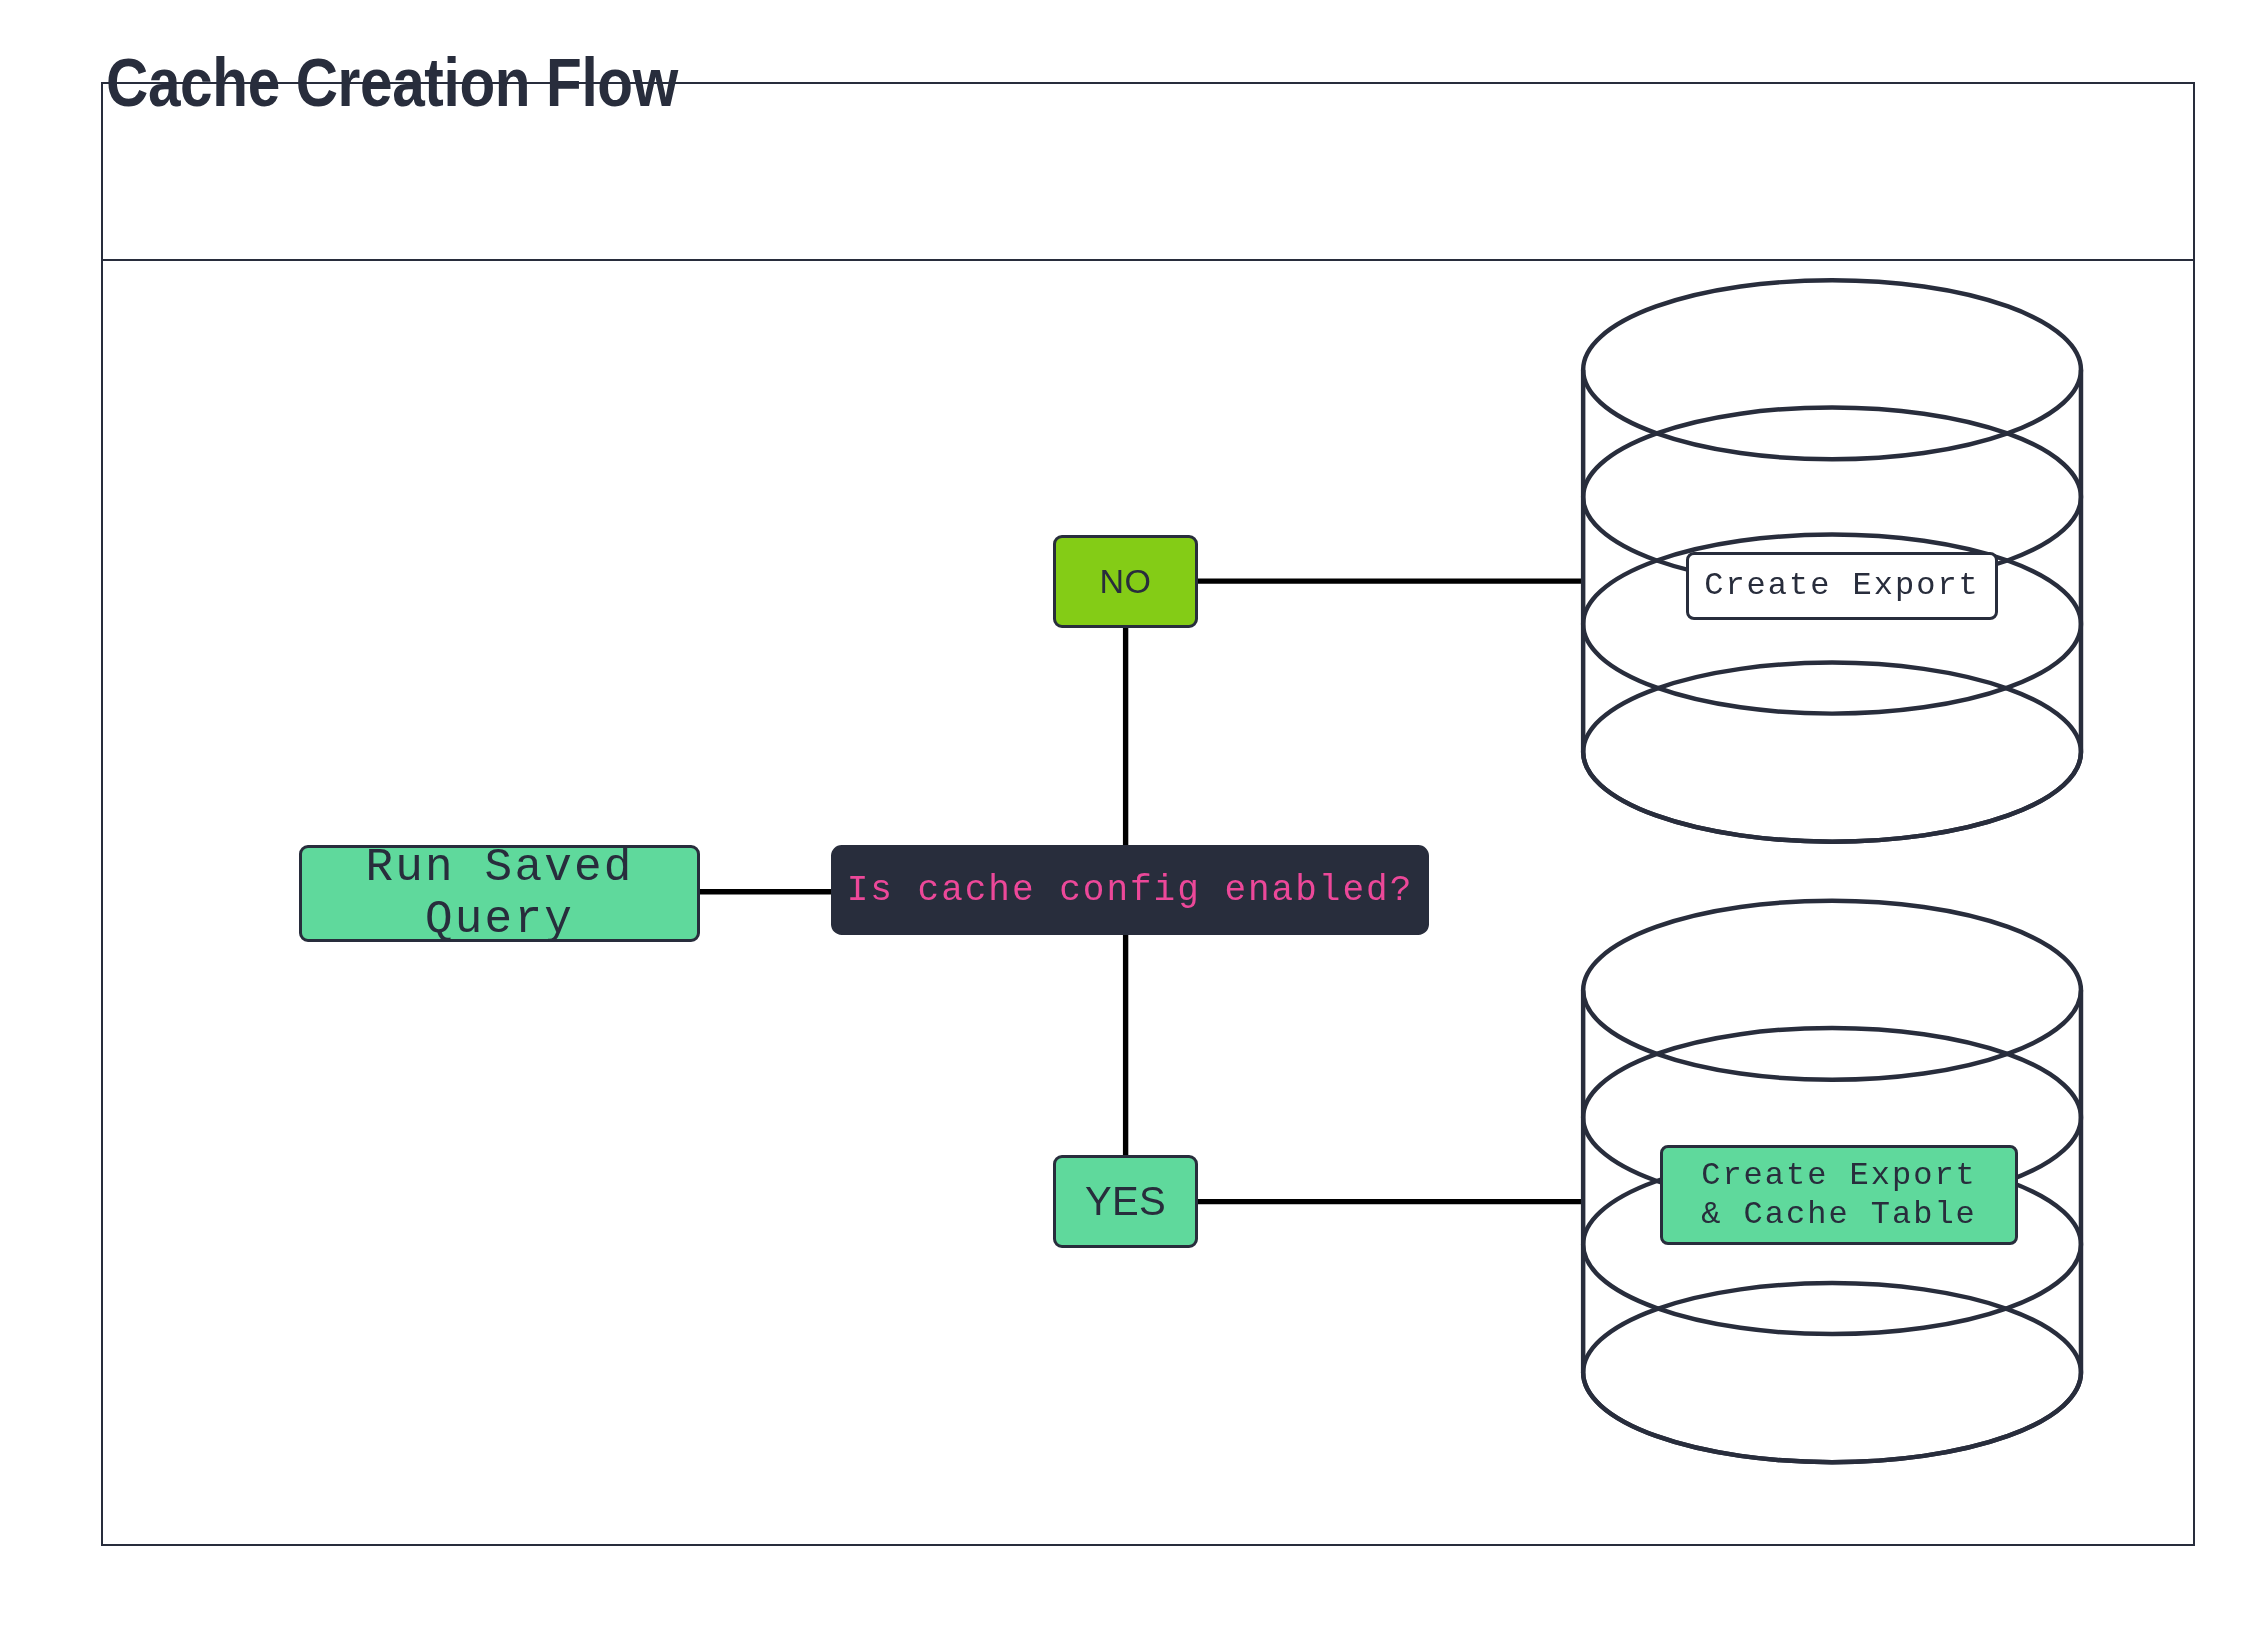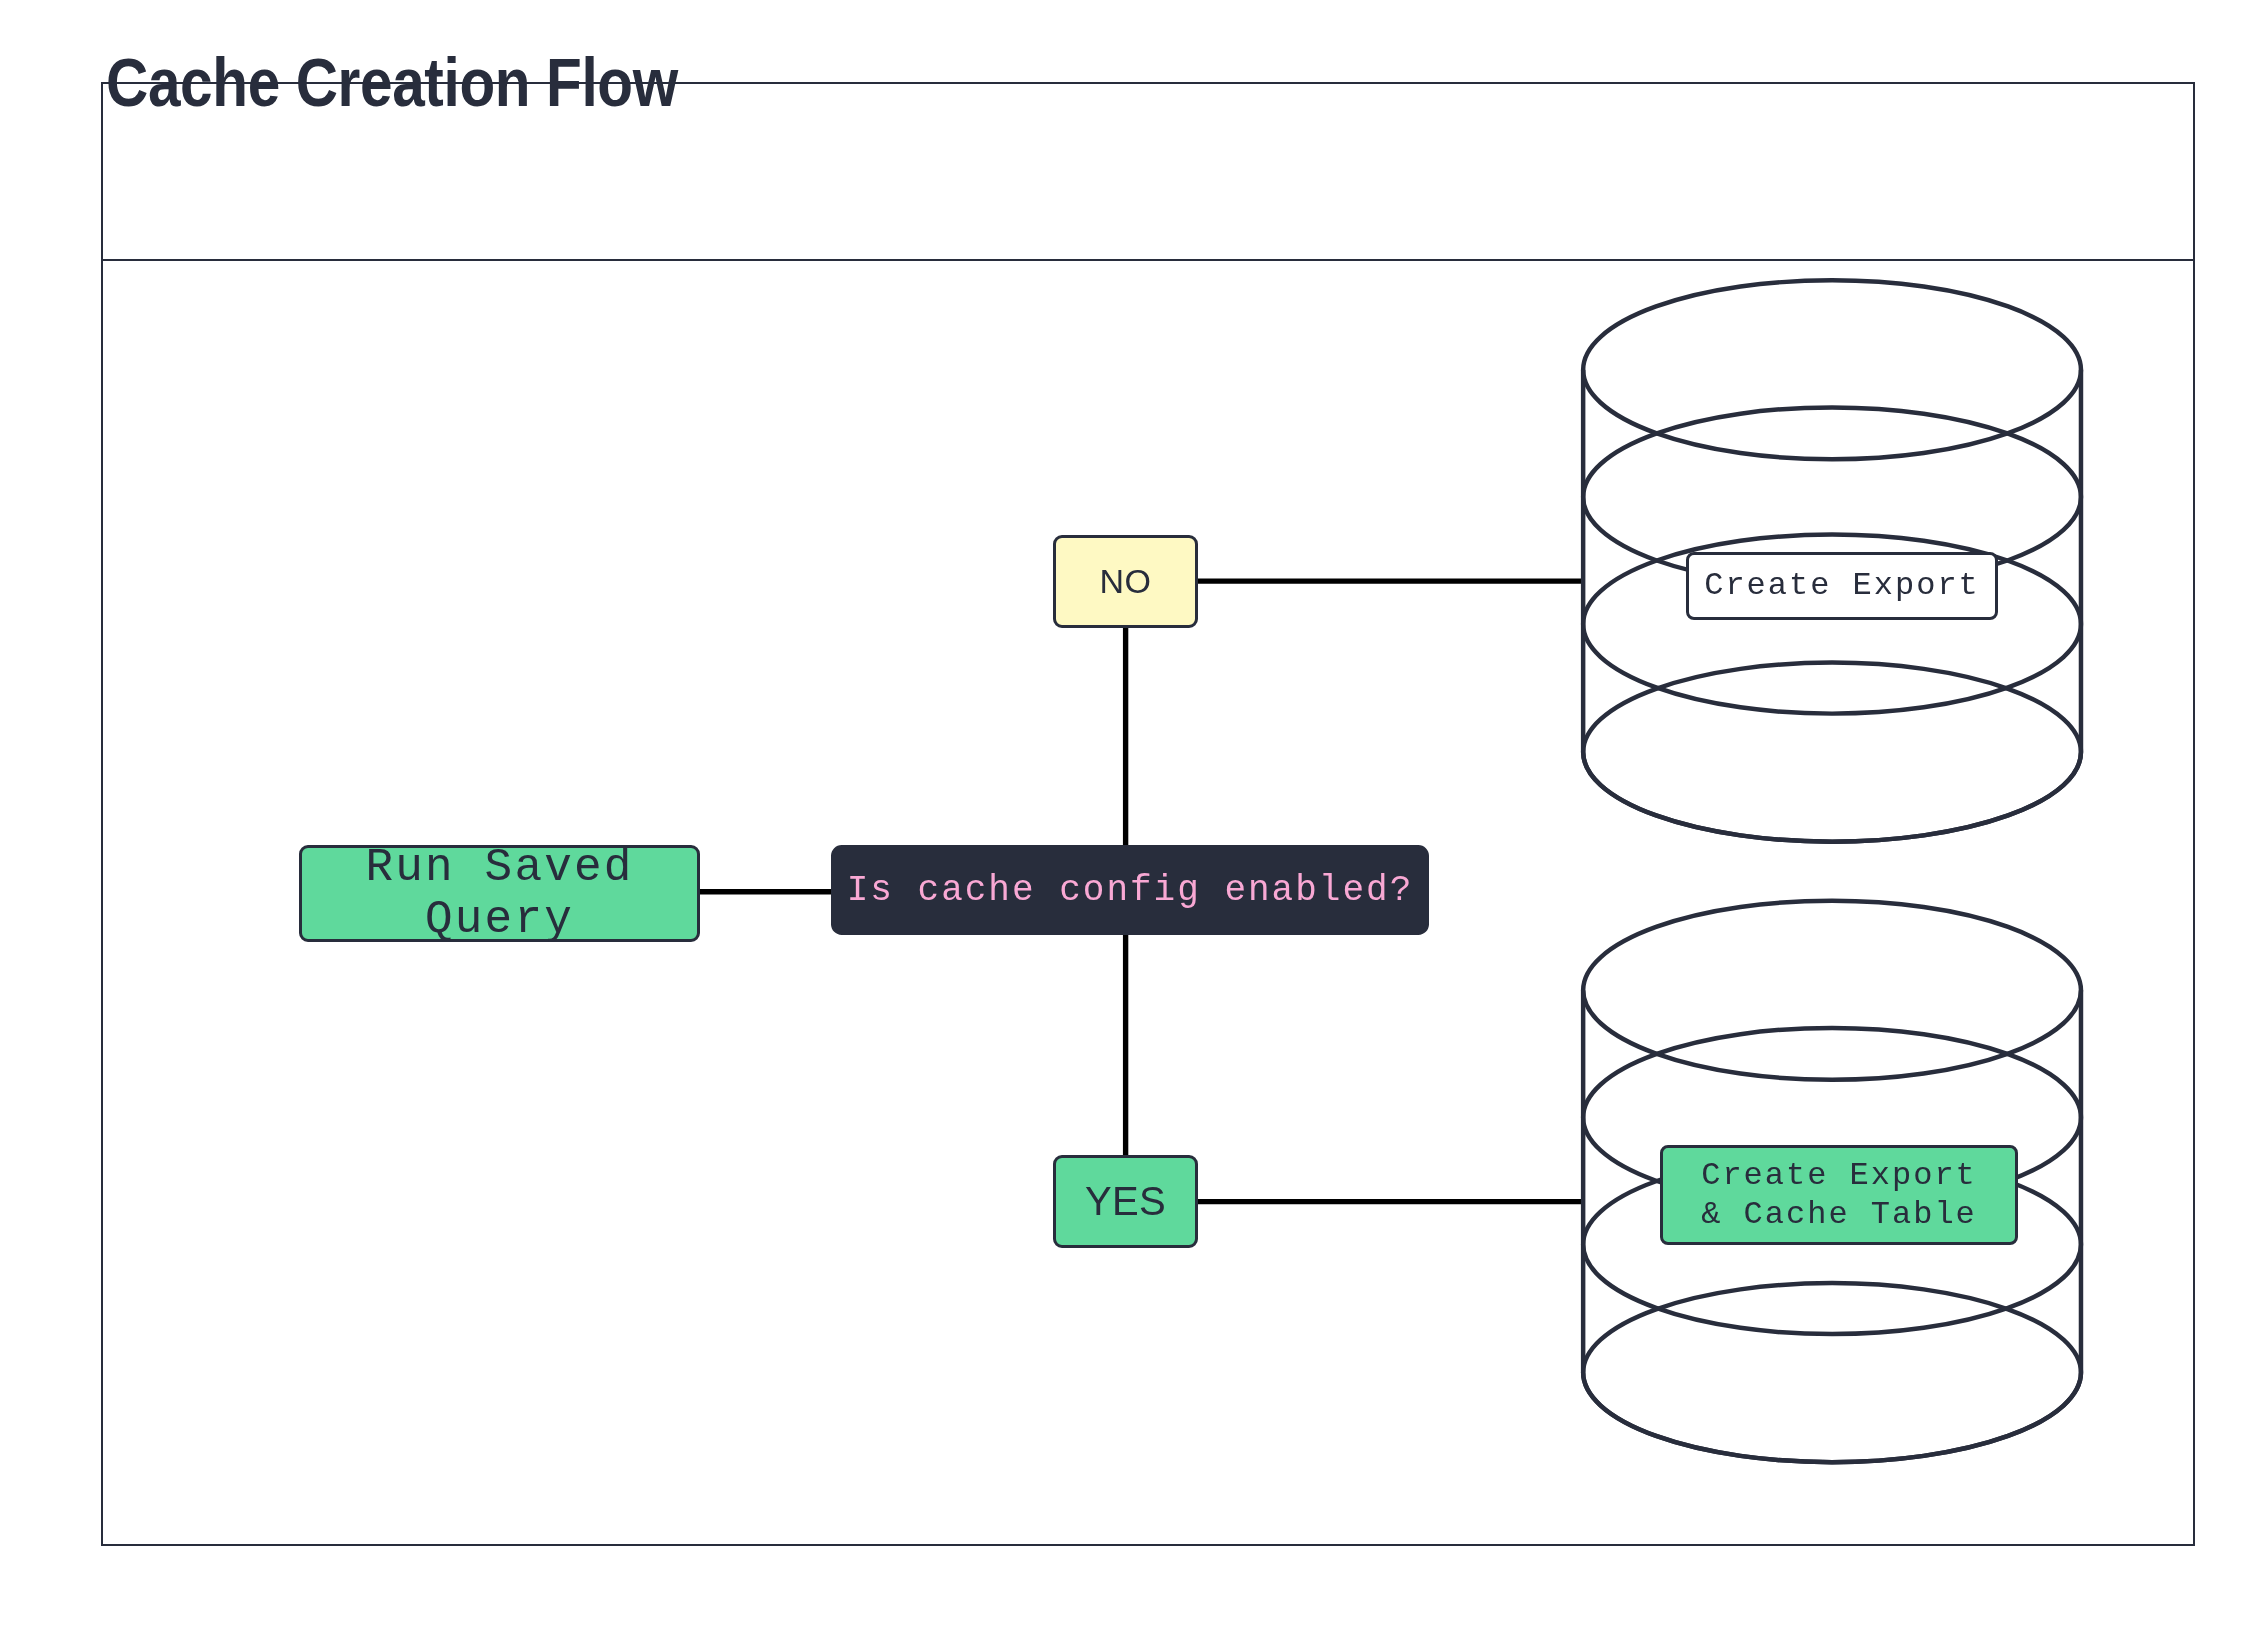--- a/index.html
+++ b/index.html
@@ -82,26 +82,26 @@
     border-radius: 9px;
     font-family: "Liberation Mono", monospace;
     color: #282d3c;
     z-index: 5;
   }
 
   .node-green {
     background: #5fd99c;
   }
   .node-white {
-    background: #fef9c3;
+    background: #84cc16;
   }
   .node-dark {
     background: #282d3c;
     border-color: #282d3c;
-    color: #f9a8d4;
+    color: #ec4899;
   }
 
   
   #node-run-saved-query {
     left: 285px;
     top: 845px;
     width: 401px;
     height: 97px;
     font-size: 46px;
     letter-spacing: 2.2px;

